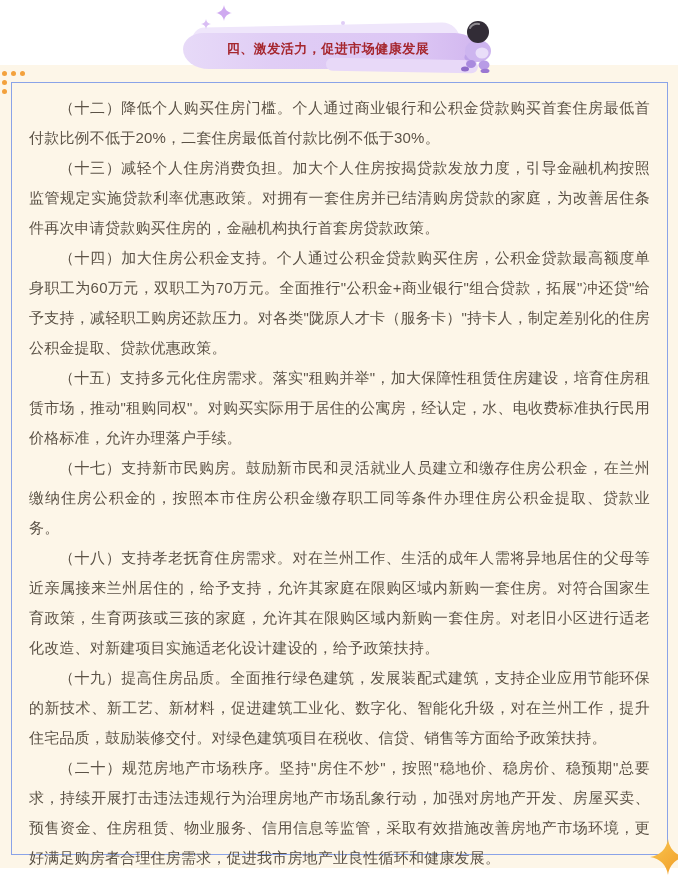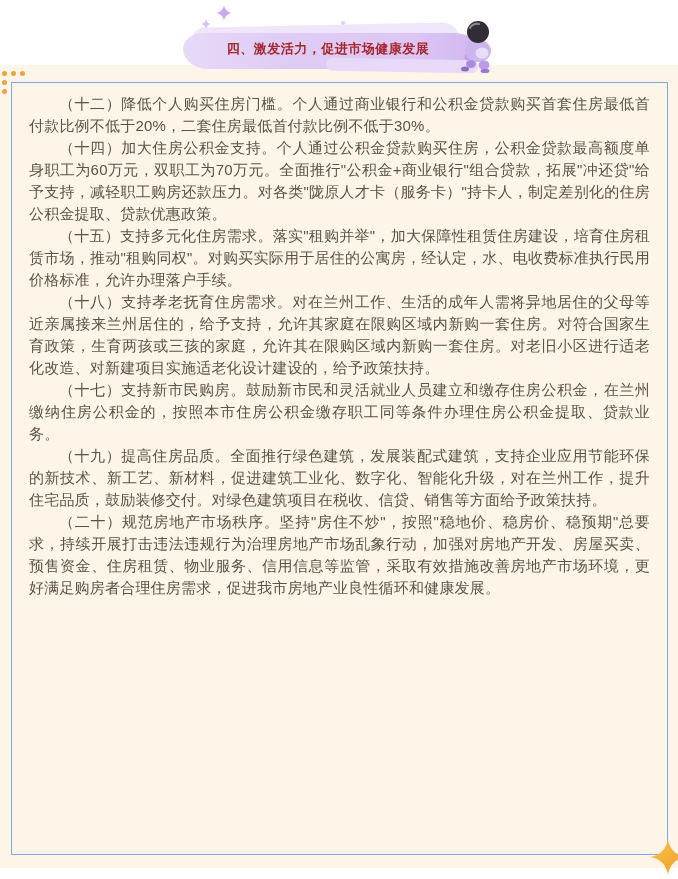--- a/index.html
+++ b/index.html
@@ -68,21 +68,21 @@
   
   .content-box {
     position: absolute; left: 11px; top: 82px;
     width: 657px; height: 773px;
     background: #fdf6e8;
     border: 1.5px solid #8aa3e8;
     padding: 10px 17px 8px 17px;
   }
   .content-box p {
     font-size: 15px;
-    line-height: 22px;
+    line-height: 30px;
     color: #5b5246;
     text-indent: 2em;
     text-align: justify;
     letter-spacing: 0.2px;
   }
   .corner-star { position: absolute; left: 650px; top: 839px; width: 36px; height: 36px; }
 </style>
 </head>
 <body>
 
@@ -119,24 +119,25 @@
 <div class="corner-dots">
   <i></i>
     <i></i>
     <i></i>
     <i></i>
     <i></i>
 </div>
 
 <div class="content-box">
   <p>（十二）降低个人购买住房门槛。个人通过商业银行和公积金贷款购买首套住房最低首付款比例不低于20%，二套住房最低首付款比例不低于30%。</p>
+  <p>（十三）减轻个人住房消费负担。加大个人住房按揭贷款发放力度，引导金融机构按照监管规定实施贷款利率优惠政策。对拥有一套住房并已结清购房贷款的家庭，为改善居住条件再次申请贷款购买住房的，金融机构执行首套房贷款政策。</p>
   <p>（十四）加大住房公积金支持。个人通过公积金贷款购买住房，公积金贷款最高额度单身职工为60万元，双职工为70万元。全面推行"公积金+商业银行"组合贷款，拓展"冲还贷"给予支持，减轻职工购房还款压力。对各类"陇原人才卡（服务卡）"持卡人，制定差别化的住房公积金提取、贷款优惠政策。</p>
   <p>（十五）支持多元化住房需求。落实"租购并举"，加大保障性租赁住房建设，培育住房租赁市场，推动"租购同权"。对购买实际用于居住的公寓房，经认定，水、电收费标准执行民用价格标准，允许办理落户手续。</p>
+  <p>（十七）支持新市民购房。鼓励新市民和灵活就业人员建立和缴存住房公积金，在兰州缴纳住房公积金的，按照本市住房公积金缴存职工同等条件办理住房公积金提取、贷款业务。</p>
   <p>（十八）支持孝老抚育住房需求。对在兰州工作、生活的成年人需将异地居住的父母等近亲属接来兰州居住的，给予支持，允许其家庭在限购区域内新购一套住房。对符合国家生育政策，生育两孩或三孩的家庭，允许其在限购区域内新购一套住房。对老旧小区进行适老化改造、对新建项目实施适老化设计建设的，给予政策扶持。</p>
-  <p>（十七）支持新市民购房。鼓励新市民和灵活就业人员建立和缴存住房公积金，在兰州缴纳住房公积金的，按照本市住房公积金缴存职工同等条件办理住房公积金提取、贷款业务。</p>
   <p>（十九）提高住房品质。全面推行绿色建筑，发展装配式建筑，支持企业应用节能环保的新技术、新工艺、新材料，促进建筑工业化、数字化、智能化升级，对在兰州工作，提升住宅品质，鼓励装修交付。对绿色建筑项目在税收、信贷、销售等方面给予政策扶持。</p>
   <p>（二十）规范房地产市场秩序。坚持"房住不炒"，按照"稳地价、稳房价、稳预期"总要求，持续开展打击违法违规行为治理房地产市场乱象行动，加强对房地产开发、房屋买卖、预售资金、住房租赁、物业服务、信用信息等监管，采取有效措施改善房地产市场环境，更好满足购房者合理住房需求，促进我市房地产业良性循环和健康发展。</p>
 </div>
 
 <svg class="corner-star" viewBox="0 0 40 40">
   <defs>
     <linearGradient id="starGrad" x1="0" y1="0" x2="1" y2="1">
       <stop offset="0%" stop-color="#f9c64f"></stop>
       <stop offset="100%" stop-color="#f09a26"></stop>
     </linearGradient>

